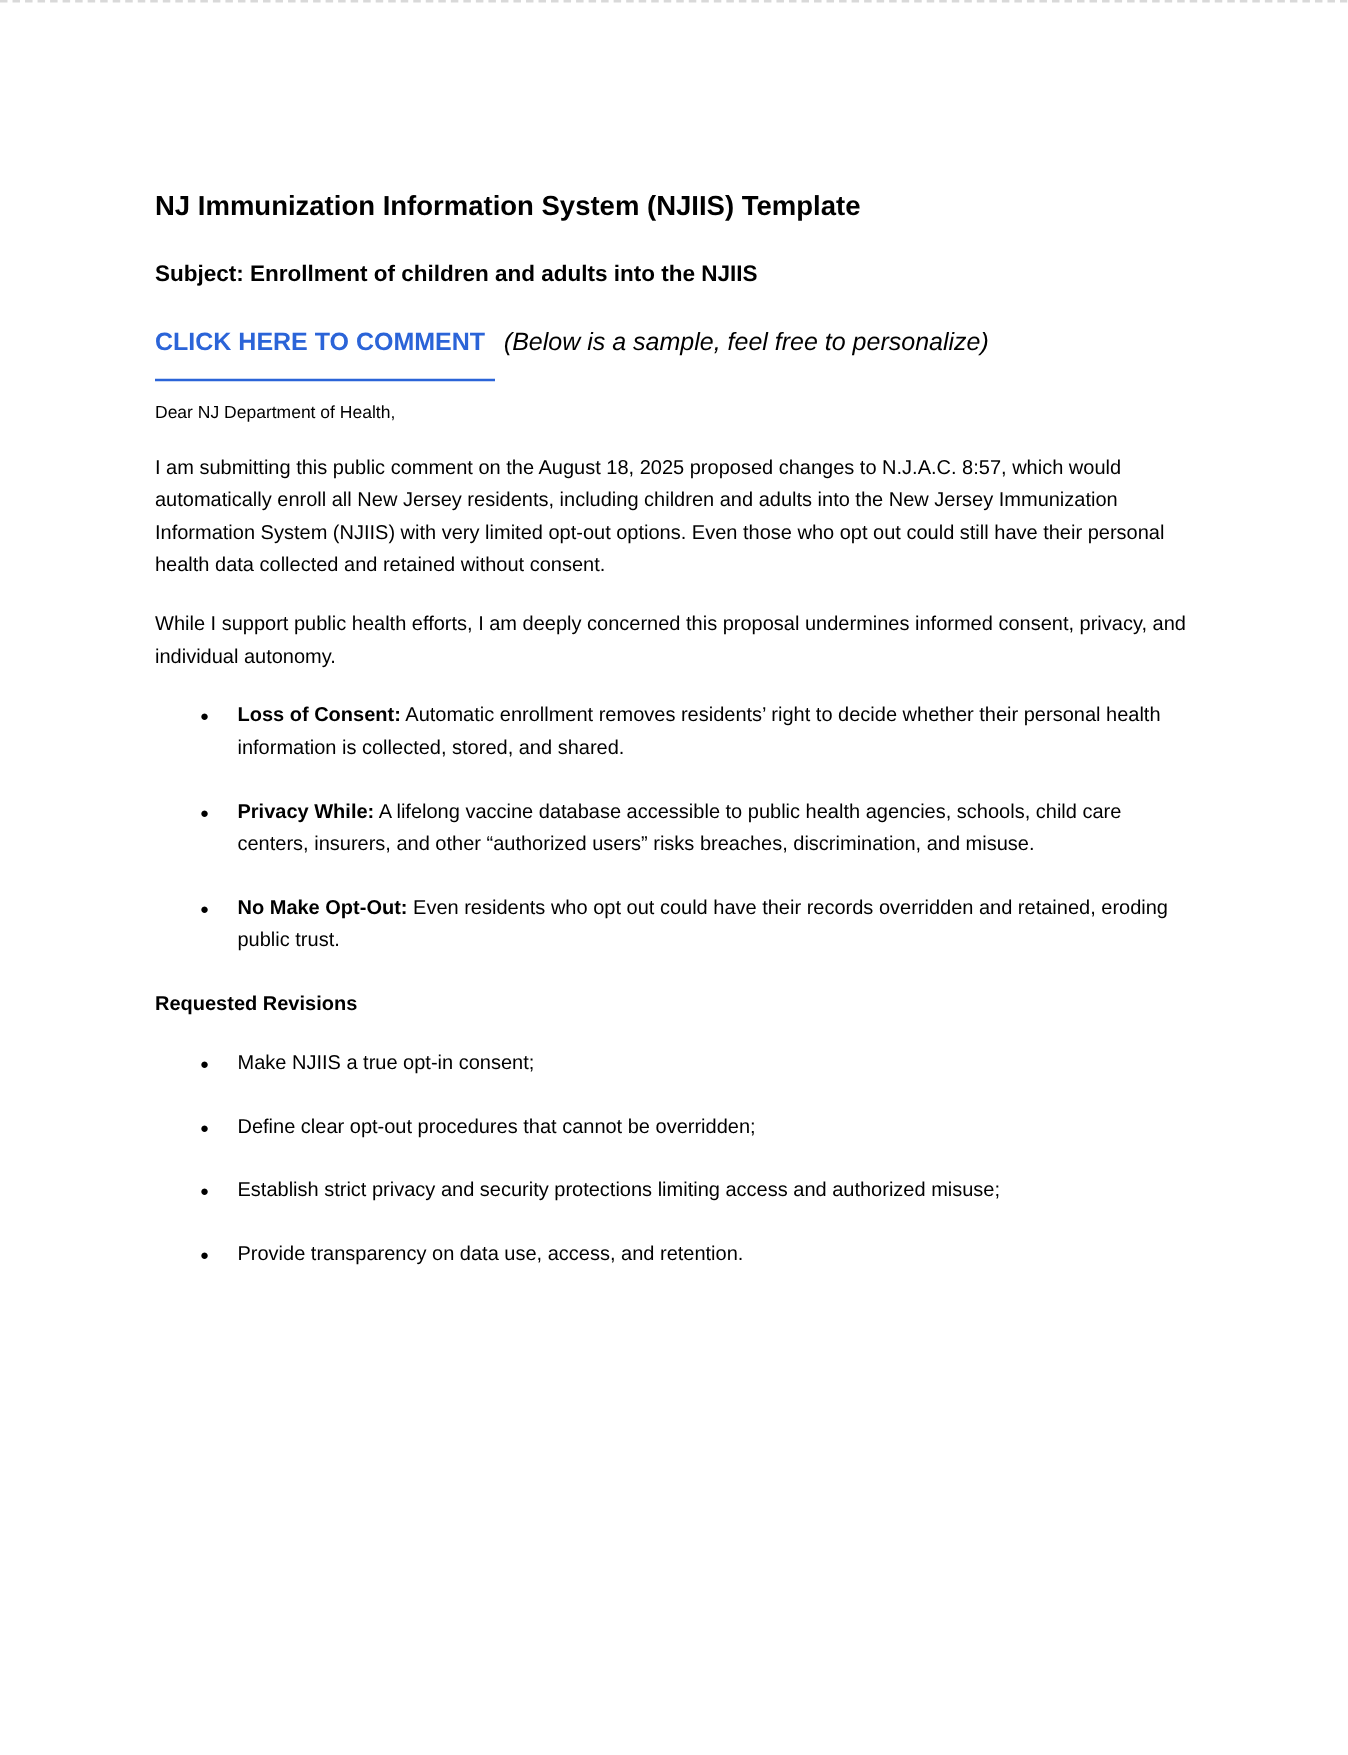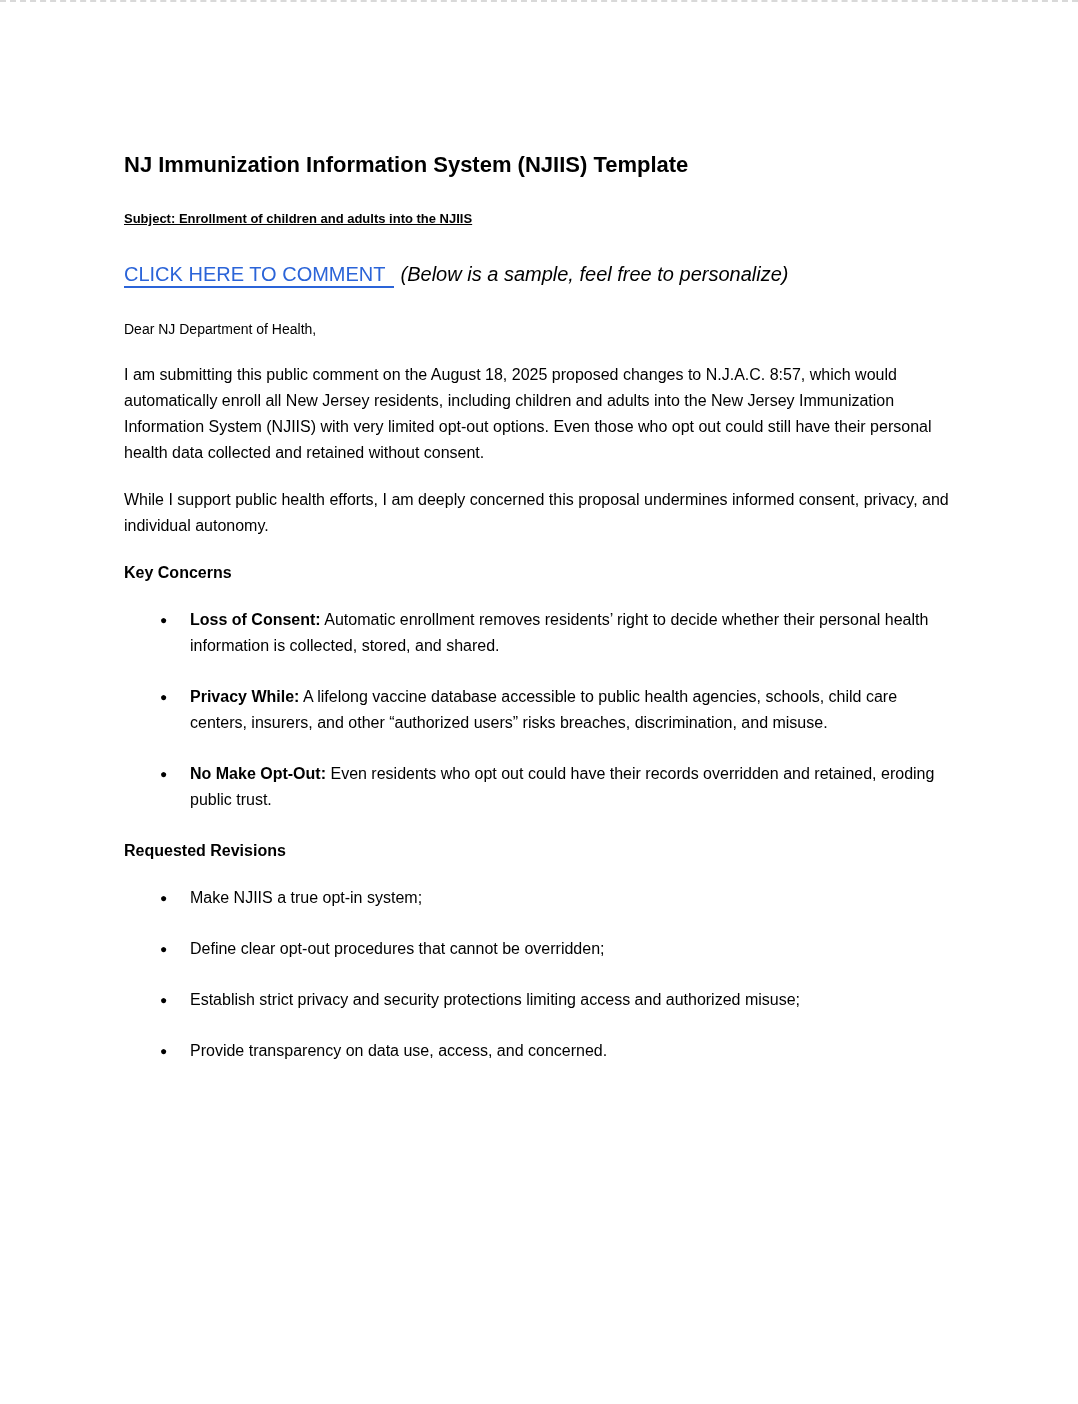--- a/index.html
+++ b/index.html
@@ -21,38 +21,37 @@
     border-top: 2px dashed #d9d9d9;
     height: 0;
   }
   .doc-title {
     font-size: 22px;
     line-height: 30px;
     font-weight: bold;
     margin: 0 0 26px 0;
   }
   .subject-line {
-    font-size: 13px;
+    font-size: 18px;
     line-height: 26px;
     font-weight: bold;
     margin: 0 0 28px 0;
-    text-decoration: underline;
   }
   .link-line {
     font-size: 20px;
     line-height: 28px;
     margin: 0 0 28px 0;
   }
   .comment-link {
     color: var(--link-color);
-    font-weight: normal;
+    font-weight: bold;
     text-decoration: none;
     border-bottom: 2px solid currentColor;
     padding-right: 8px;
-    padding-bottom: 1px;
+    padding-bottom: 18px;
     cursor: pointer;
   }
   .comment-note {
     font-style: italic;
     color: var(--text-color);
     margin-left: 7px;
   }
   .salutation {
     font-size: 14px;
     line-height: 26px;
@@ -103,30 +102,29 @@
   <p class="subject-line">Subject: Enrollment of children and adults into the NJIIS</p>
 
   <p class="link-line"><a class="comment-link">CLICK HERE TO COMMENT</a><span class="comment-note">(Below is a sample, feel free to personalize)</span></p>
 
   <p class="salutation">Dear NJ Department of Health,</p>
 
   <p class="body-paragraph">I am submitting this public comment on the August 18, 2025 proposed changes to N.J.A.C. 8:57, which would automatically enroll all New Jersey residents, including children and adults into the New Jersey Immunization Information System (NJIIS) with very limited opt-out options. Even those who opt out could still have their personal health data collected and retained without consent.</p>
 
   <p class="body-paragraph">While I support public health efforts, I am deeply concerned this proposal undermines informed consent, privacy, and individual autonomy.</p>
 
-  <h2 class="section-heading">Key Concerns</h2>
 
   <ul class="bullet-list">
     <li><span class="bullet-dot">●</span><span class="lead">Loss of Consent:</span> <span>Automatic enrollment removes residents’ right to decide whether their personal health information is collected, stored, and shared.</span></li>
     <li><span class="bullet-dot">●</span><span class="lead">Privacy While:</span> <span>A lifelong vaccine database accessible to public health agencies, schools, child care centers, insurers, and other “authorized users” risks breaches, discrimination, and misuse.</span></li>
     <li><span class="bullet-dot">●</span><span class="lead">No Make Opt-Out:</span> <span>Even residents who opt out could have their records overridden and retained, eroding public trust.</span></li>
   </ul>
 
   <h2 class="section-heading">Requested Revisions</h2>
 
   <ul class="bullet-list">
-    <li><span class="bullet-dot">●</span><span>Make NJIIS a true opt-in system;</span></li>
+    <li><span class="bullet-dot">●</span><span>Make NJIIS a true opt-in consent;</span></li>
     <li><span class="bullet-dot">●</span><span>Define clear opt-out procedures that cannot be overridden;</span></li>
     <li><span class="bullet-dot">●</span><span>Establish strict privacy and security protections limiting access and authorized misuse;</span></li>
-    <li><span class="bullet-dot">●</span><span>Provide transparency on data use, access, and concerned.</span></li>
+    <li><span class="bullet-dot">●</span><span>Provide transparency on data use, access, and retention.</span></li>
   </ul>
 
 </div>
 
 </body></html>

